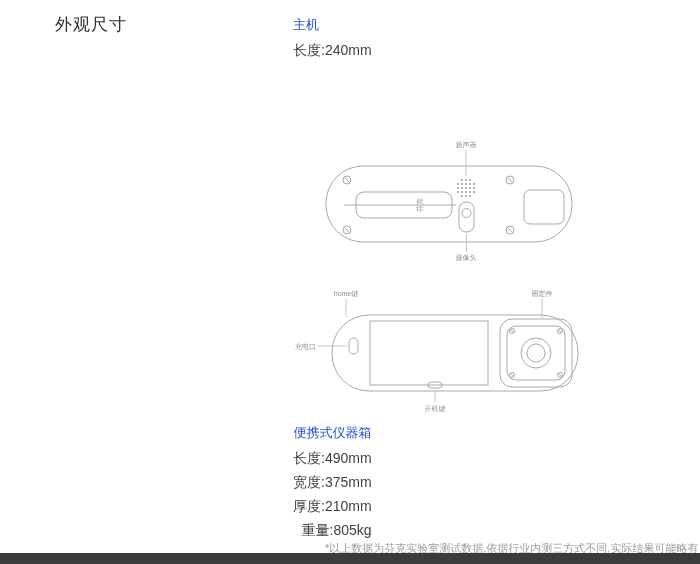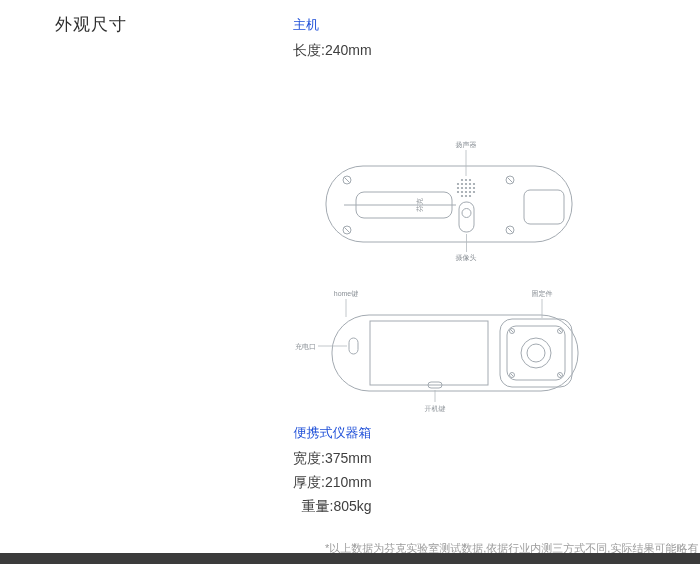--- a/index.html
+++ b/index.html
@@ -124,20 +124,21 @@
     <line class="leader" x1="252" y1="14" x2="252" y2="33"></line>
     <text class="diag-label" x="252" y="11" text-anchor="middle">固定件</text>
     <line class="leader" x1="28" y1="61" x2="57" y2="61"></line>
     <text class="diag-label" x="26" y="64" text-anchor="end">充电口</text>
     <line class="leader" x1="145" y1="105" x2="145" y2="117"></line>
     <text class="diag-label" x="145" y="126" text-anchor="middle">开机键</text>
   </svg>
 
   <div class="spec-block case-block">
     <div class="section-heading">便携式仪器箱</div>
+    <div class="spec-line">长度:490mm</div>
     <div class="spec-line">宽度:375mm</div>
     <div class="spec-line">厚度:210mm</div>
     <div class="spec-line">重量:805kg</div>
   </div>
 
   <div class="footnote">*以上数据为芬克实验室测试数据,依据行业内测三方式不同,实际结果可能略有差异</div>
 
   <div class="footer-bar"></div>
 
 </div>

